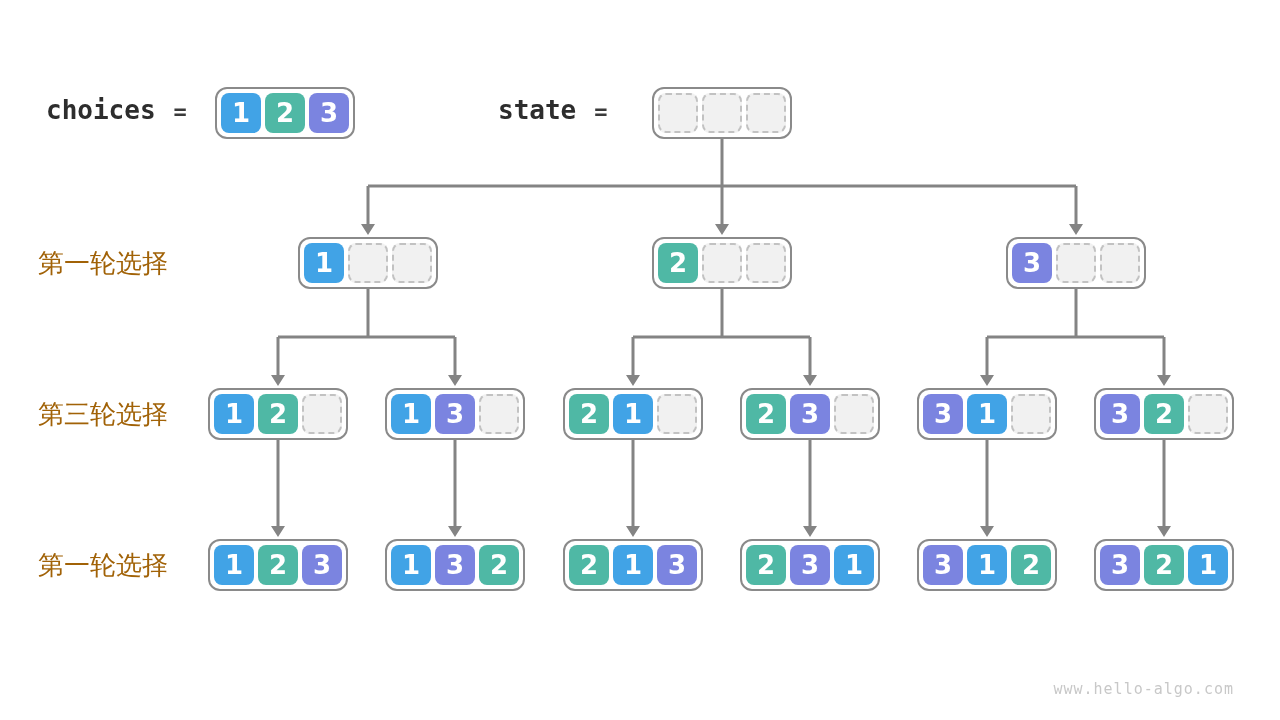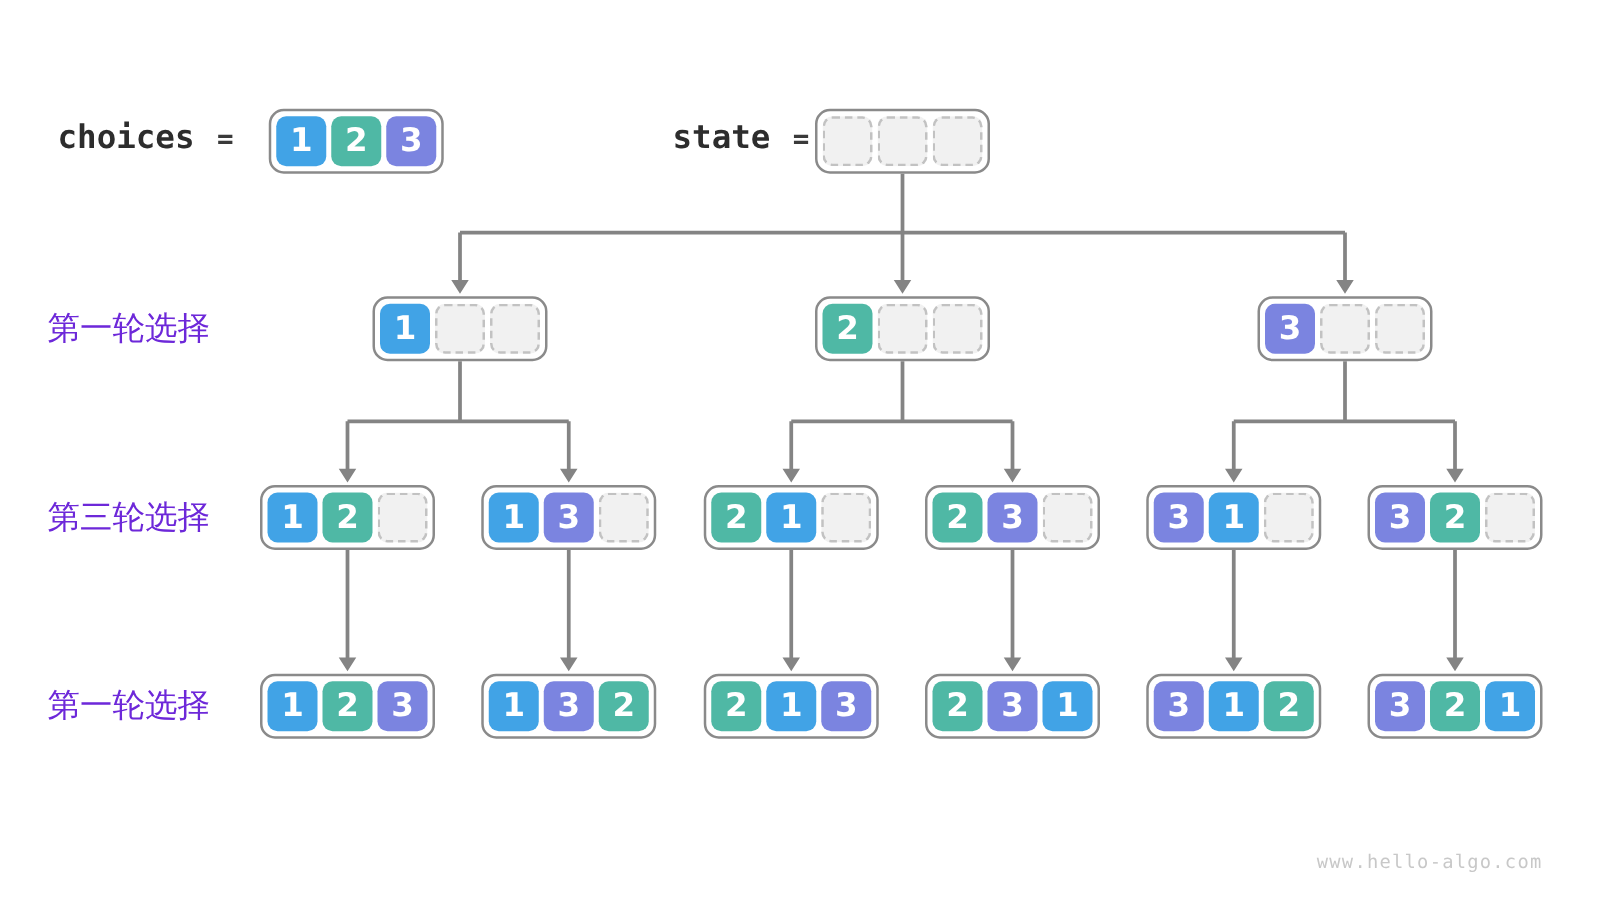--- a/index.html
+++ b/index.html
@@ -7,22 +7,22 @@
     position:relative;width:1280px;height:720px;background:#ffffff;overflow:hidden;
     font-family:"Liberation Sans",sans-serif;
   }
   #connectors{position:absolute;left:0;top:0;width:1280px;height:720px;}
   .code-label{
     position:absolute;top:95px;font-family:"DejaVu Sans Mono","Liberation Mono",monospace;
     font-weight:bold;font-size:26px;color:#2d2d2d;white-space:nowrap;
   }
   .code-label .eq{margin-left:18px;font-size:22px;color:#3a3a3a;}
   .row-label{
-    position:absolute;left:38px;font-size:26px;color:#6d28d9;line-height:26px;white-space:nowrap;
-    font-family:Liberation Serif, serif;
+    position:absolute;left:38px;font-size:26px;color:#a16207;line-height:26px;white-space:nowrap;
+    font-family:Liberation Sans, sans-serif;
   }
   .state-box{
     position:absolute;display:flex;gap:4px;padding:4px;background:#fff;
     border:2px solid #8a8a8a;border-radius:12px;transform:translateX(-50%);
     box-sizing:border-box;height:52px;
   }
   .tile{
     width:40px;height:40px;border-radius:8px;box-sizing:border-box;
     display:flex;align-items:center;justify-content:center;
     color:#fff;font-weight:bold;font-size:26px;font-family:"DejaVu Sans",sans-serif;
@@ -40,21 +40,21 @@
 
   <svg id="connectors" viewBox="0 0 1280 720" xmlns="http://www.w3.org/2000/svg">
       <path d="M722 139L722 186M368 186L1076 186M368 186L368 226M722 186L722 226M1076 186L1076 226M368 289L368 337M278 337L455 337M278 337L278 377M455 337L455 377M722 289L722 337M633 337L810 337M633 337L633 377M810 337L810 377M1076 289L1076 337M987 337L1164 337M987 337L987 377M1164 337L1164 377M278 440L278 528M455 440L455 528M633 440L633 528M810 440L810 528M987 440L987 528M1164 440L1164 528" fill="none" stroke="#848484" stroke-width="3"></path>
       <path d="M361 224L375 224L368 235ZM715 224L729 224L722 235ZM1069 224L1083 224L1076 235ZM271 375L285 375L278 386ZM448 375L462 375L455 386ZM626 375L640 375L633 386ZM803 375L817 375L810 386ZM980 375L994 375L987 386ZM1157 375L1171 375L1164 386ZM271 526L285 526L278 537ZM448 526L462 526L455 537ZM626 526L640 526L633 537ZM803 526L817 526L810 537ZM980 526L994 526L987 537ZM1157 526L1171 526L1164 537Z" fill="#848484" stroke="none"></path>
     </svg>
 
   <div class="code-label" style="left:46px">
     <span>choices</span><span class="eq">=</span>
   </div>
 
-  <div class="code-label" style="left:538px">
+  <div class="code-label" style="left:498px">
     <span>state</span><span class="eq">=</span>
   </div>
 
   <div class="row-label" style="top:250px">第一轮选择</div>
   <div class="row-label" style="top:401px">第三轮选择</div>
   <div class="row-label" style="top:552px">第一轮选择</div>
 
   <div id="boxes">
       <div class="state-box" style="left: 285px; top: 87px;">
         <div class="tile" style="background: rgb(65, 163, 230);">1</div>

